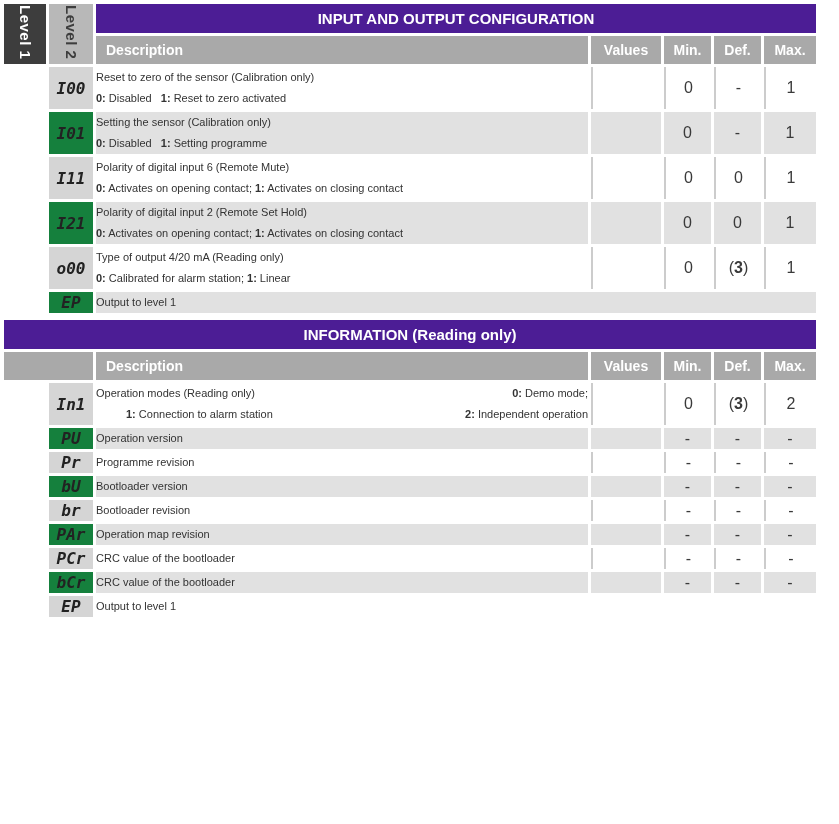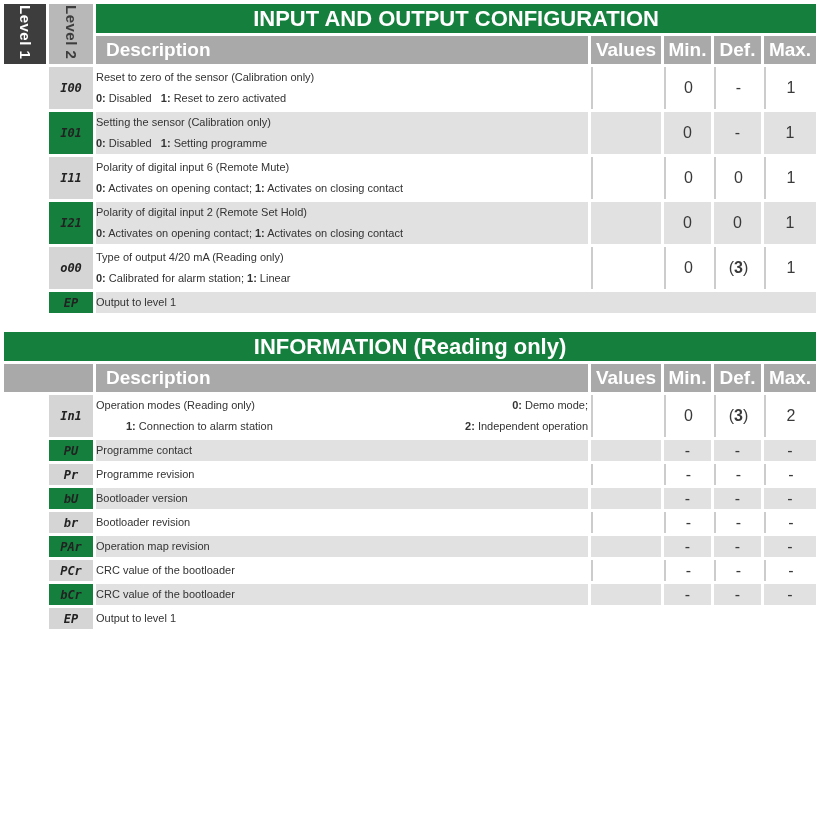--- a/index.html
+++ b/index.html
@@ -3,50 +3,50 @@
 <meta charset="utf-8">
 <style>
   html,body{margin:0;padding:0;background:#ffffff;}
   body{width:839px;font-family:"Liberation Sans",sans-serif;color:#333;}
   .page{width:821px;padding:1px 0 6px 1px;}
 
   table.cfg{border-collapse:separate;border-spacing:3px;table-layout:fixed;width:818px;}
   table.cfg th, table.cfg td{padding:0;box-sizing:border-box;}
 
   
-  .titlebar{background:#15803d;color:#fff;font-weight:bold;font-size:22px;text-align:center;height:29px;vertical-align:middle;}
-  .colhead th{background:#a9a9a9;color:#fff;font-weight:bold;font-size:19px;height:28px;vertical-align:middle;text-align:center;}
+  .titlebar{background:#4c1d95;color:#fff;font-weight:bold;font-size:15px;text-align:center;height:29px;vertical-align:middle;}
+  .colhead th{background:#a9a9a9;color:#fff;font-weight:bold;font-size:14px;height:28px;vertical-align:middle;text-align:center;}
   .colhead th.ch-desc{text-align:left;padding-left:10px;}
   .darkblank{background:#3d3d3d;}
 
   
   .lvl1head{background:#3d3d3d;color:#fff;text-align:center;vertical-align:middle;}
   .lvl2head{background:#b8b8b8;color:#3d3d3d;text-align:center;vertical-align:middle;}
   .vtext{writing-mode:vertical-rl;font-weight:bold;font-size:15px;letter-spacing:.5px;display:inline-block;}
 
   
   tr.white > td{background:#ffffff;}
   tr.grey  > td{background:#e1e1e1;}
-  td.code{font-family:"DejaVu Sans Mono",monospace;font-style:italic;font-weight:bold;font-size:12px;
+  td.code{font-family:"DejaVu Sans Mono",monospace;font-style:italic;font-weight:bold;font-size:16px;
           text-align:center;vertical-align:middle;color:#222;}
   tr.white td.code{background:#d5d5d5;}
   tr.grey  td.code{background:#15803d;}
   td.lvl1code{background:#3d3d3d;color:#fff;vertical-align:top;text-align:center;padding-top:14px;
               font-family:"DejaVu Sans Mono",monospace;font-style:italic;font-weight:bold;font-size:16px;}
   td.desc{padding:7px 10px;font-size:11px;line-height:21px;vertical-align:middle;}
   td.desc .dline.ind{padding-left:30px;}
   td.desc b, .dline b{font-weight:bold;}
   .cols{display:flex;gap:36px;}
   .colL{flex:0 0 64%;}
   .colR{flex:1;text-align:right;}
   td.num{text-align:center;font-size:16px;color:#3a3a3a;vertical-align:middle;}
   td.num b{font-weight:bold;}
   
   tr.white td.sep{border-left:2px solid #cccccc;}
-  .sec2{margin-top:13px;}
+  .sec2{margin-top:1px;}
 </style>
 </head>
 <body>
 
 <div class="page">
 
   <table class="cfg">
     <colgroup>
       <col style="width:42px">
         <col style="width:44px">
@@ -176,21 +176,21 @@
             </div>
           </td>
           <td class="num sep"></td>
           <td class="num sep">0</td>
           <td class="num sep">(<b>3</b>)</td>
           <td class="num sep">2</td>
         </tr>
         <tr class="grey">
           <td class="code">PU</td>
           <td class="desc">
-            <div class="dline"><span>Programme contact</span></div>
+            <div class="dline"><span>Operation version</span></div>
           </td>
           <td class="num"></td>
           <td class="num">-</td>
           <td class="num">-</td>
           <td class="num">-</td>
         </tr>
         <tr class="white">
           <td class="code">Pr</td>
           <td class="desc">
             <div class="dline"><span>Programme revision</span></div>

